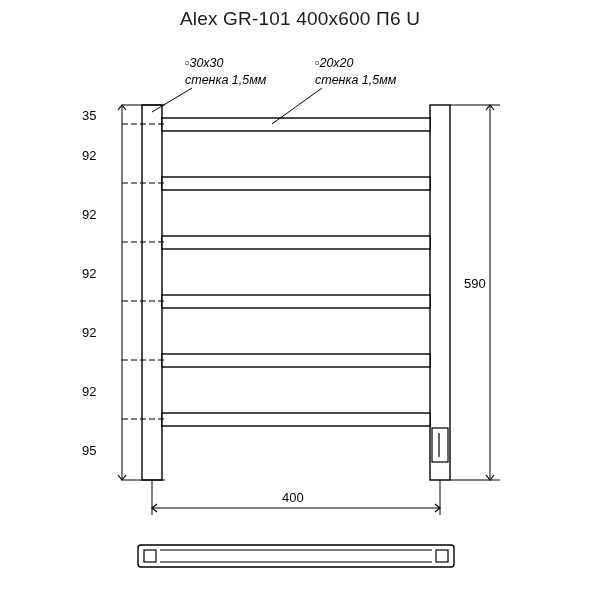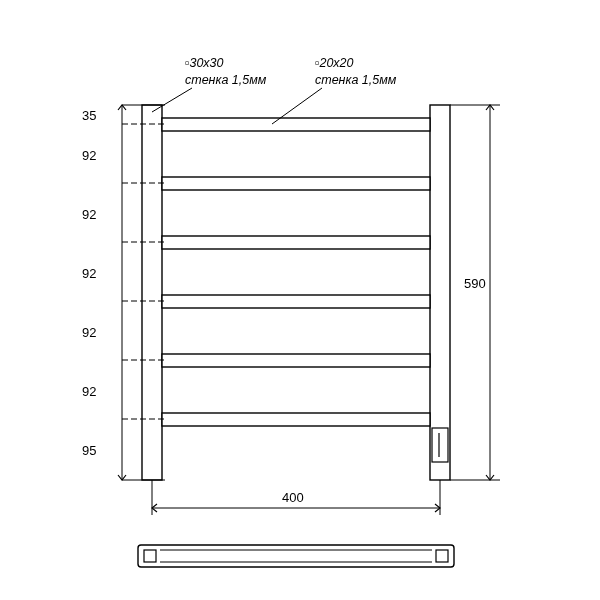--- a/index.html
+++ b/index.html
@@ -44,20 +44,21 @@
     font-size: 12.5px;
     font-style: italic;
     fill: #000000;
   }
 </style>
 </head>
 <body>
 
 <div id="stage">
 
+  <div id="title">Alex GR-101 400x600 П6 U</div>
 
   <svg width="600" height="600" viewBox="0 0 600 600">
 
     <g fill="none" stroke="#000000" stroke-width="1.4">
 
       <rect x="142" y="105" width="20" height="375" fill="#ffffff" stroke="#000000" stroke-width="1.4"></rect>
 
       <rect x="430" y="105" width="20" height="375" fill="#ffffff" stroke="#000000" stroke-width="1.4"></rect>
 
       <rect x="162" y="118" width="268" height="13" fill="#ffffff" stroke="#000000" stroke-width="1.4"></rect>

